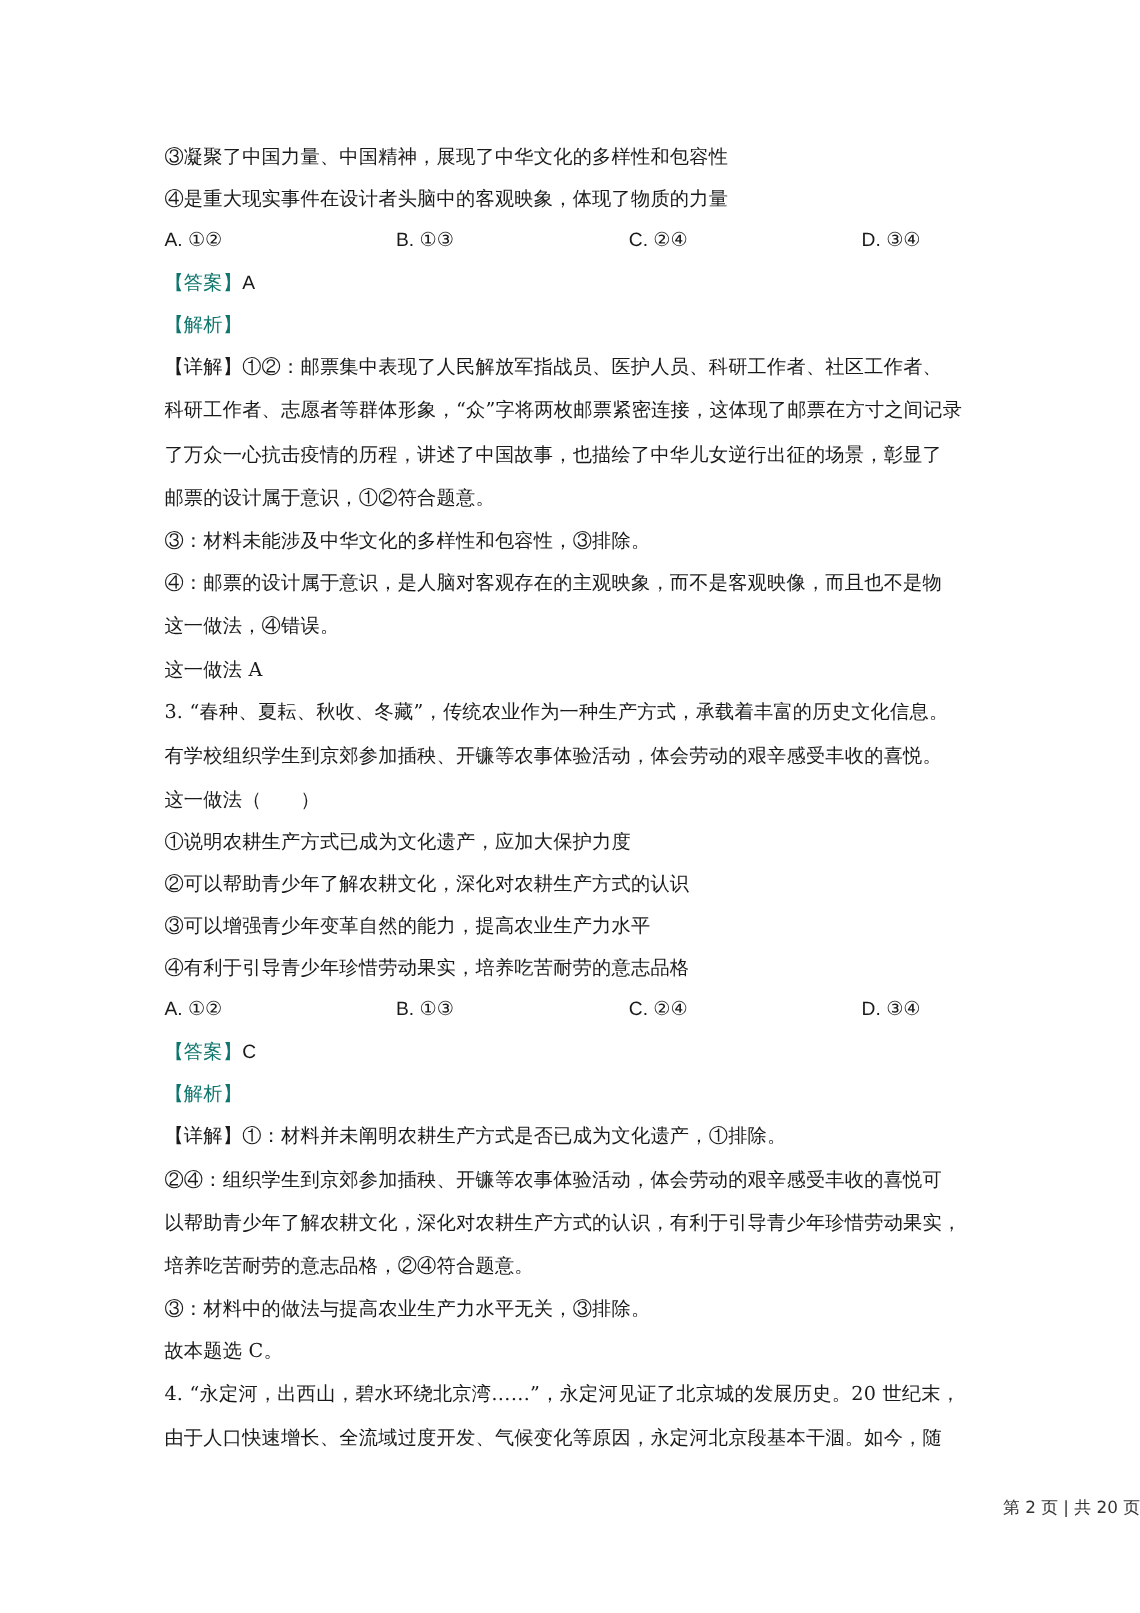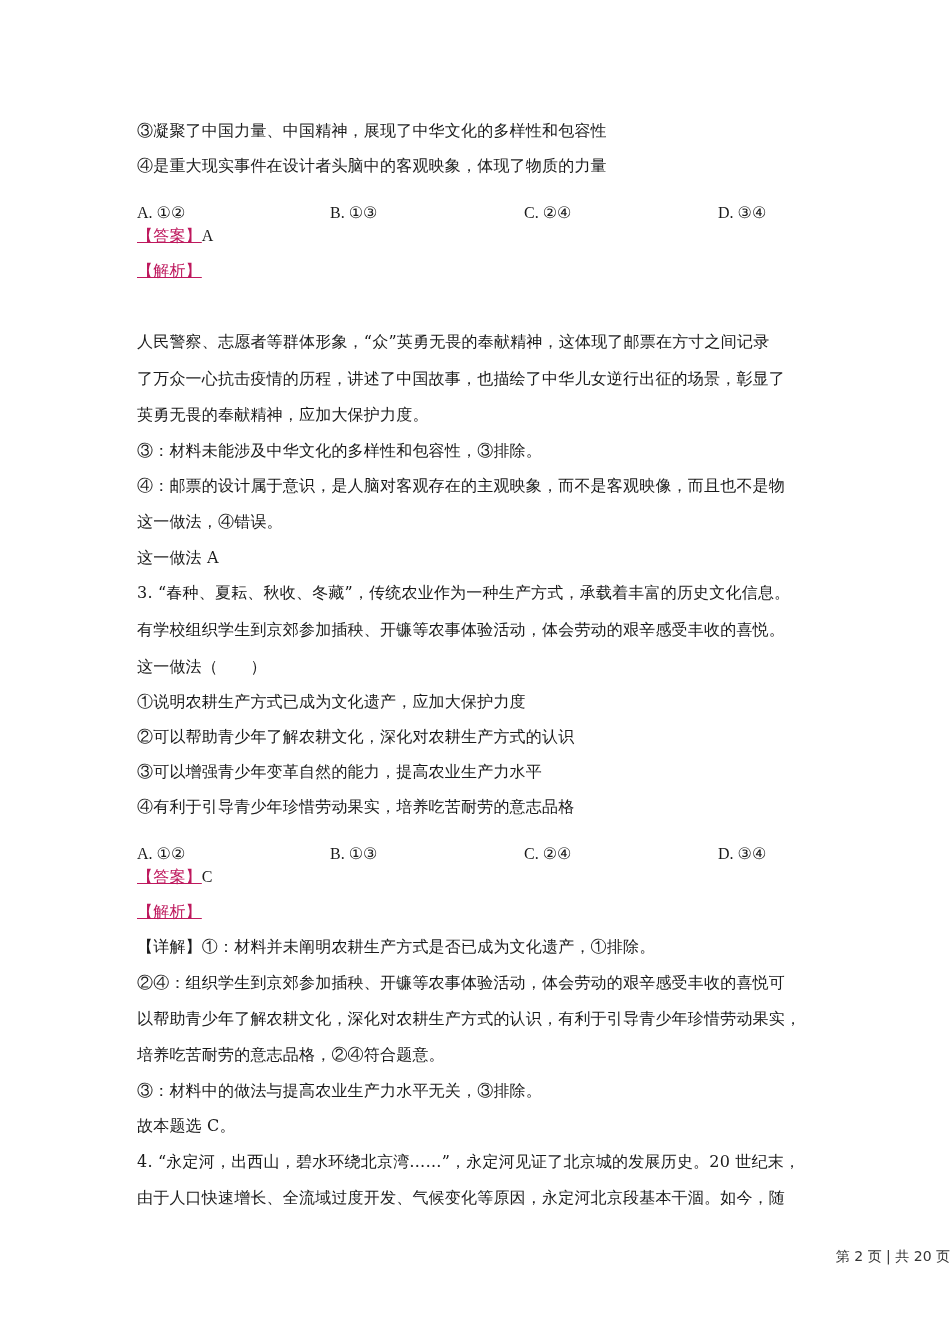--- a/index.html
+++ b/index.html
@@ -1,21 +1,21 @@
 <!DOCTYPE html>
 <html><head>
 <meta charset="utf-8">
 <style>
   html, body { margin: 0; padding: 0; background: #ffffff; }
   body { width: 950px; height: 1344px; position: relative; overflow: hidden;
          font-family: "DejaVu Serif", "Liberation Serif", serif; color: #1a1a1a; }
   .page { position: absolute; left: 0; top: 4px; width: 833px; height: 1344px; }
   .line { position: absolute; left: 137px; font-size: 16px; line-height: 20px; white-space: nowrap; letter-spacing: 0.2px; }
-  .tag { color: #be185d; text-decoration: underline; }
-  .latin { font-family: Liberation Serif, serif; margin-top: 12px; }
+  .tag { color: #0f766e; }
+  .latin { font-family: Liberation Sans, sans-serif; }
   .opts { position: absolute; left: 137px; width: 680px; font-size: 16px; line-height: 20px; }
   .opt { position: absolute; white-space: nowrap; }
   .footer { position: absolute; top: 1244px; left: 0; width: 950px; text-align: right;
             font-size: 14px; color: #333; font-family: "DejaVu Sans", "Liberation Sans", sans-serif; }
 </style>
 </head>
 <body>
 
 <div class="page">
 
@@ -24,23 +24,26 @@
   <div class="opts" style="top:187px">
     <span class="opt latin" style="left:0">A. ①②</span>
     <span class="opt latin" style="left:193px">B. ①③</span>
     <span class="opt latin" style="left:387px">C. ②④</span>
     <span class="opt latin" style="left:581px">D. ③④</span>
   </div>
   <div class="line" style="top:222px">
     <span class="tag">【答案】</span><span class="latin">A</span>
   </div>
   <div class="line tag" style="top:257px">【解析】</div>
-  <div class="line" style="top:328px">人民警察、志愿者等群体形象，“众”英勇无畏的奉献精神，这体现了邮票在方寸之间记录</div>
+  <div class="line" style="top:292px">
+    <span>【详解】</span><span>①②：邮票集中表现了人民解放军指战员、医护人员、科研工作者、社区工作者、</span>
+  </div>
+  <div class="line" style="top:328px">科研工作者、志愿者等群体形象，“众”字将两枚邮票紧密连接，这体现了邮票在方寸之间记录</div>
   <div class="line" style="top:365px">了万众一心抗击疫情的历程，讲述了中国故事，也描绘了中华儿女逆行出征的场景，彰显了</div>
-  <div class="line" style="top:401px">英勇无畏的奉献精神，应加大保护力度。</div>
+  <div class="line" style="top:401px">邮票的设计属于意识，①②符合题意。</div>
   <div class="line" style="top:437px">③：材料未能涉及中华文化的多样性和包容性，③排除。</div>
   <div class="line" style="top:472px">④：邮票的设计属于意识，是人脑对客观存在的主观映象，而不是客观映像，而且也不是物</div>
   <div class="line" style="top:508px">这一做法，④错误。</div>
   <div class="line" style="top:544px">这一做法 A</div>
 
   <div class="line" style="top:579px">3. “春种、夏耘、秋收、冬藏”，传统农业作为一种生产方式，承载着丰富的历史文化信息。</div>
   <div class="line" style="top:616px">有学校组织学生到京郊参加插秧、开镰等农事体验活动，体会劳动的艰辛感受丰收的喜悦。</div>
   <div class="line" style="top:653px">这一做法（　　）</div>
   <div class="line" style="top:688px">①说明农耕生产方式已成为文化遗产，应加大保护力度</div>
   <div class="line" style="top:723px">②可以帮助青少年了解农耕文化，深化对农耕生产方式的认识</div>

